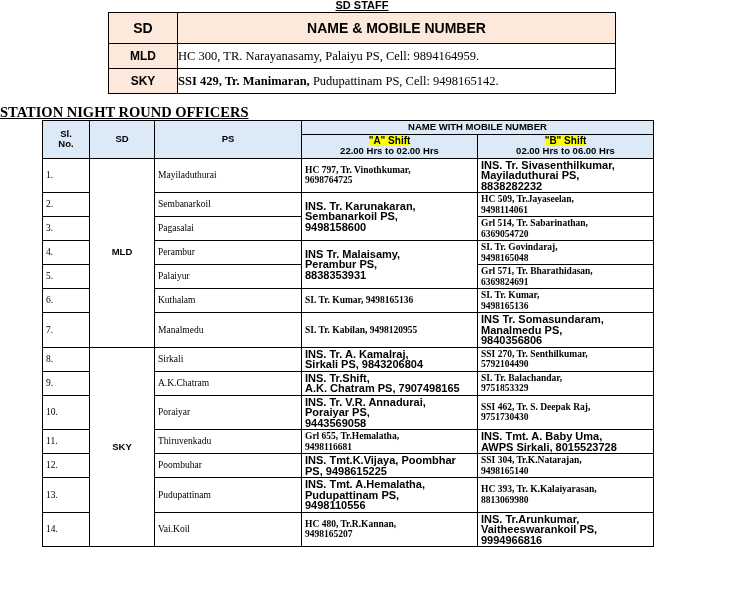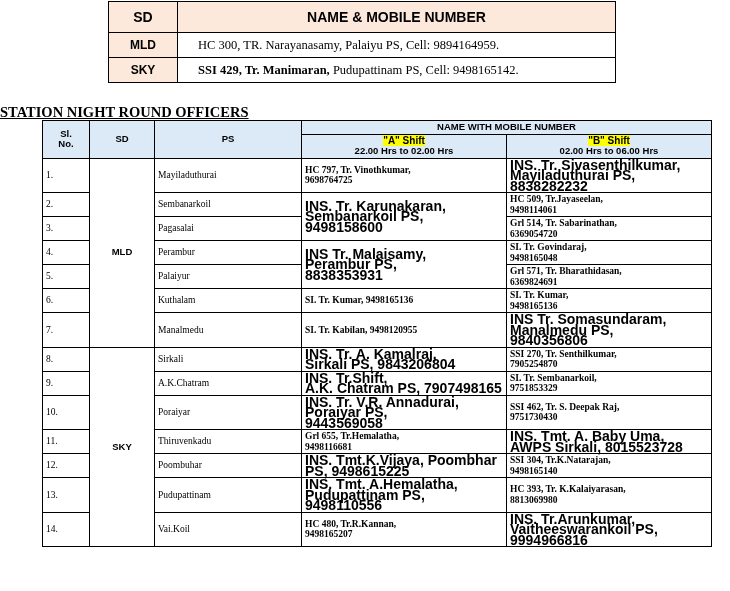--- a/index.html
+++ b/index.html
@@ -58,21 +58,21 @@
     font-family: "Liberation Sans", sans-serif;
     font-weight: bold;
     font-size: 12px;
     width: 60px;
     height: 20px;
   }
   table.sd-staff .namecell {
     font-family: "Liberation Serif", serif;
     font-size: 12.5px;
     font-weight: bold;
-    padding-left: 20px;
+    padding-left: 0;
   }
   table.sd-staff .namecell .reg {
     font-weight: normal;
   }
 
   
   .snro-title {
     position: absolute;
     left: 0;
     top: 104px;
@@ -85,21 +85,21 @@
 
   .main-wrap {
     position: absolute;
     left: 42px;
     top: 120px;
     width: 646px;
   }
   table.main {
     border-collapse: collapse;
     table-layout: fixed;
-    width: 670px;
+    width: 612px;
   }
   table.main td, table.main th {
     border: 1px solid #000000;
     vertical-align: middle;
     padding: 1px 3px;
     font-size: 9.5px;
     line-height: 10.5px;
   }
   
   table.main th {
@@ -142,28 +142,29 @@
   }
   td.officer {
     padding-left: 5px;
     font-family: "Liberation Serif", serif;
     font-size: 9.3px;
     font-weight: bold;
   }
   td.officer.bold {
     font-family: "Liberation Sans", sans-serif;
     font-weight: bold;
-    font-size: 14px;
+    font-size: 11px;
     line-height: 10.5px;
   }
 </style>
 </head>
 <body>
 
 <div class="sd-staff-wrap">
+  <div class="sd-staff-title">SD STAFF</div>
   <table class="sd-staff">
     <tbody>
       <tr>
         <td class="hdr" style="width:60px;">SD</td>
         <td class="hdr">NAME &amp; MOBILE NUMBER</td>
       </tr>
       <tr>
         <td class="sdcell">MLD</td>
         <td class="namecell"><span class="reg">HC 300, TR. Narayanasamy, Palaiyu PS, Cell: 9894164959.</span></td>
       </tr>
@@ -283,32 +284,32 @@
         <tr>
           <td class="slno">8.</td>
           <td class="sd" rowspan="7">SKY</td>
           <td class="ps">Sirkali</td>
           <td class="officer bold">
             <div>INS. Tr. A. Kamalraj,</div>
             <div>Sirkali PS, 9843206804</div>
           </td>
           <td class="officer">
             <div>SSI 270, Tr. Senthilkumar,</div>
-            <div>7905254870</div>
+            <div>5792104490</div>
           </td>
         </tr>
         <tr>
           <td class="slno">9.</td>
           <td class="ps">A.K.Chatram</td>
           <td class="officer bold">
             <div>INS. Tr.Shift,</div>
             <div>A.K. Chatram PS,  7907498165</div>
           </td>
           <td class="officer">
-            <div>SI. Tr. Sembanarkoil,</div>
+            <div>SI. Tr. Balachandar,</div>
             <div>9751853329</div>
           </td>
         </tr>
         <tr>
           <td class="slno">10.</td>
           <td class="ps">Poraiyar</td>
           <td class="officer bold">
             <div>INS. Tr. V.R. Annadurai,</div>
             <div>Poraiyar PS,</div>
             <div>9443569058</div>

